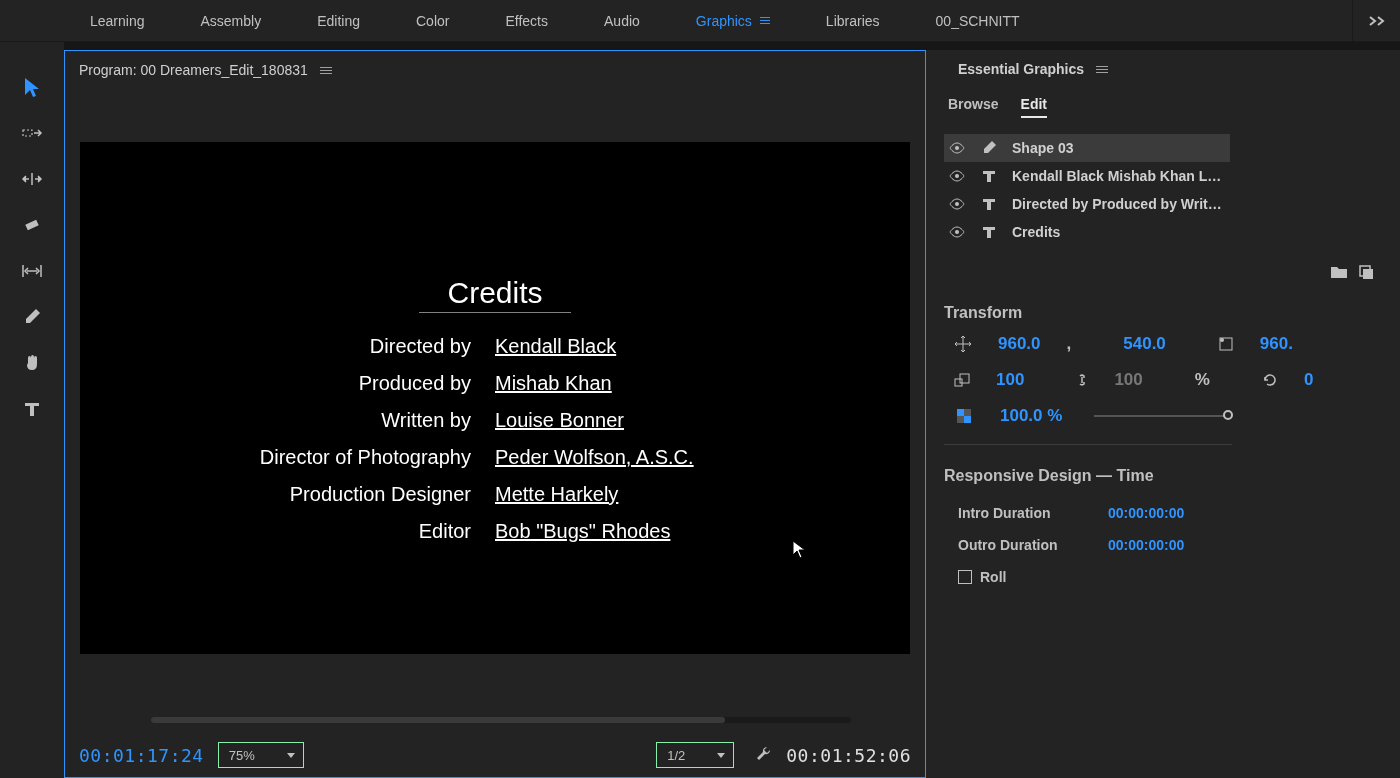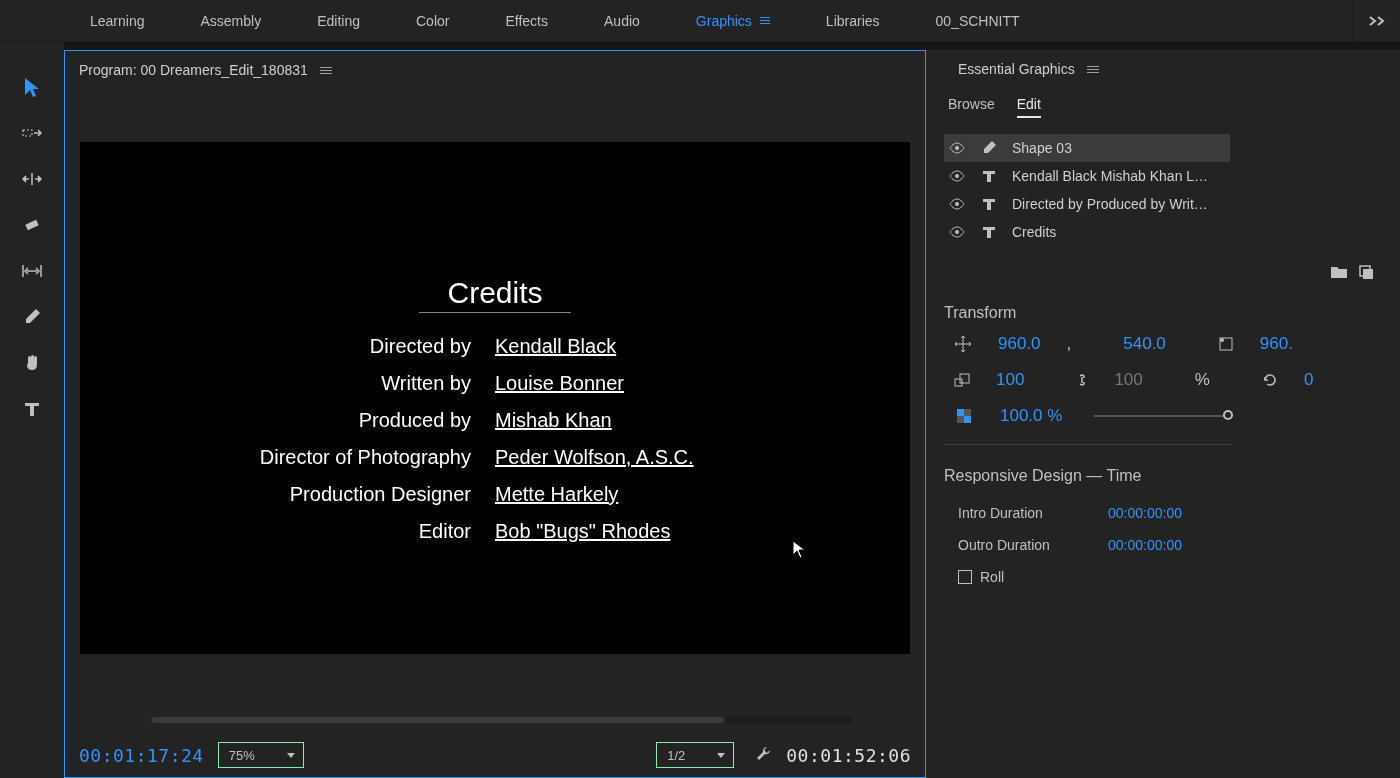--- a/index.html
+++ b/index.html
@@ -196,20 +196,21 @@
   }
   .chev { width: 0; height: 0; border-left: 4px solid transparent; border-right: 4px solid transparent; border-top: 5px solid #c0c0c0; }
   .wrench { margin-left: 6px; }
 
   .side {
     flex: 1;
     background: #232323;
     padding: 0 0 0 18px;
     display: flex;
     flex-direction: column;
+    font-weight: bold;
   }
   .panel-tabs {
     display: flex;
     gap: 22px;
     padding-left: 4px;
     margin-top: 8px;
     margin-bottom: 10px;
     font-size: 14px;
   }
   .panel-tab { color: #c0c0c0; cursor: pointer; padding-bottom: 4px; }
@@ -397,26 +398,26 @@
         </div>
         <div class="monitor-wrap">
           <div class="monitor">
             <div class="credits">
               <div class="credits-title">Credits</div>
               <div class="credit-row">
                   <div class="role">Directed by</div>
                   <div class="name">Kendall Black</div>
                 </div>
               <div class="credit-row">
+                  <div class="role">Produced by</div>
+                  <div class="name">Mishab Khan</div>
+                </div>
+              <div class="credit-row">
                   <div class="role">Written by</div>
                   <div class="name">Louise Bonner</div>
-                </div>
-              <div class="credit-row">
-                  <div class="role">Produced by</div>
-                  <div class="name">Mishab Khan</div>
                 </div>
               <div class="credit-row">
                   <div class="role">Director of Photography</div>
                   <div class="name">Peder Wolfson, A.S.C.</div>
                 </div>
               <div class="credit-row">
                   <div class="role">Production Designer</div>
                   <div class="name">Mette Harkely</div>
                 </div>
               <div class="credit-row">

